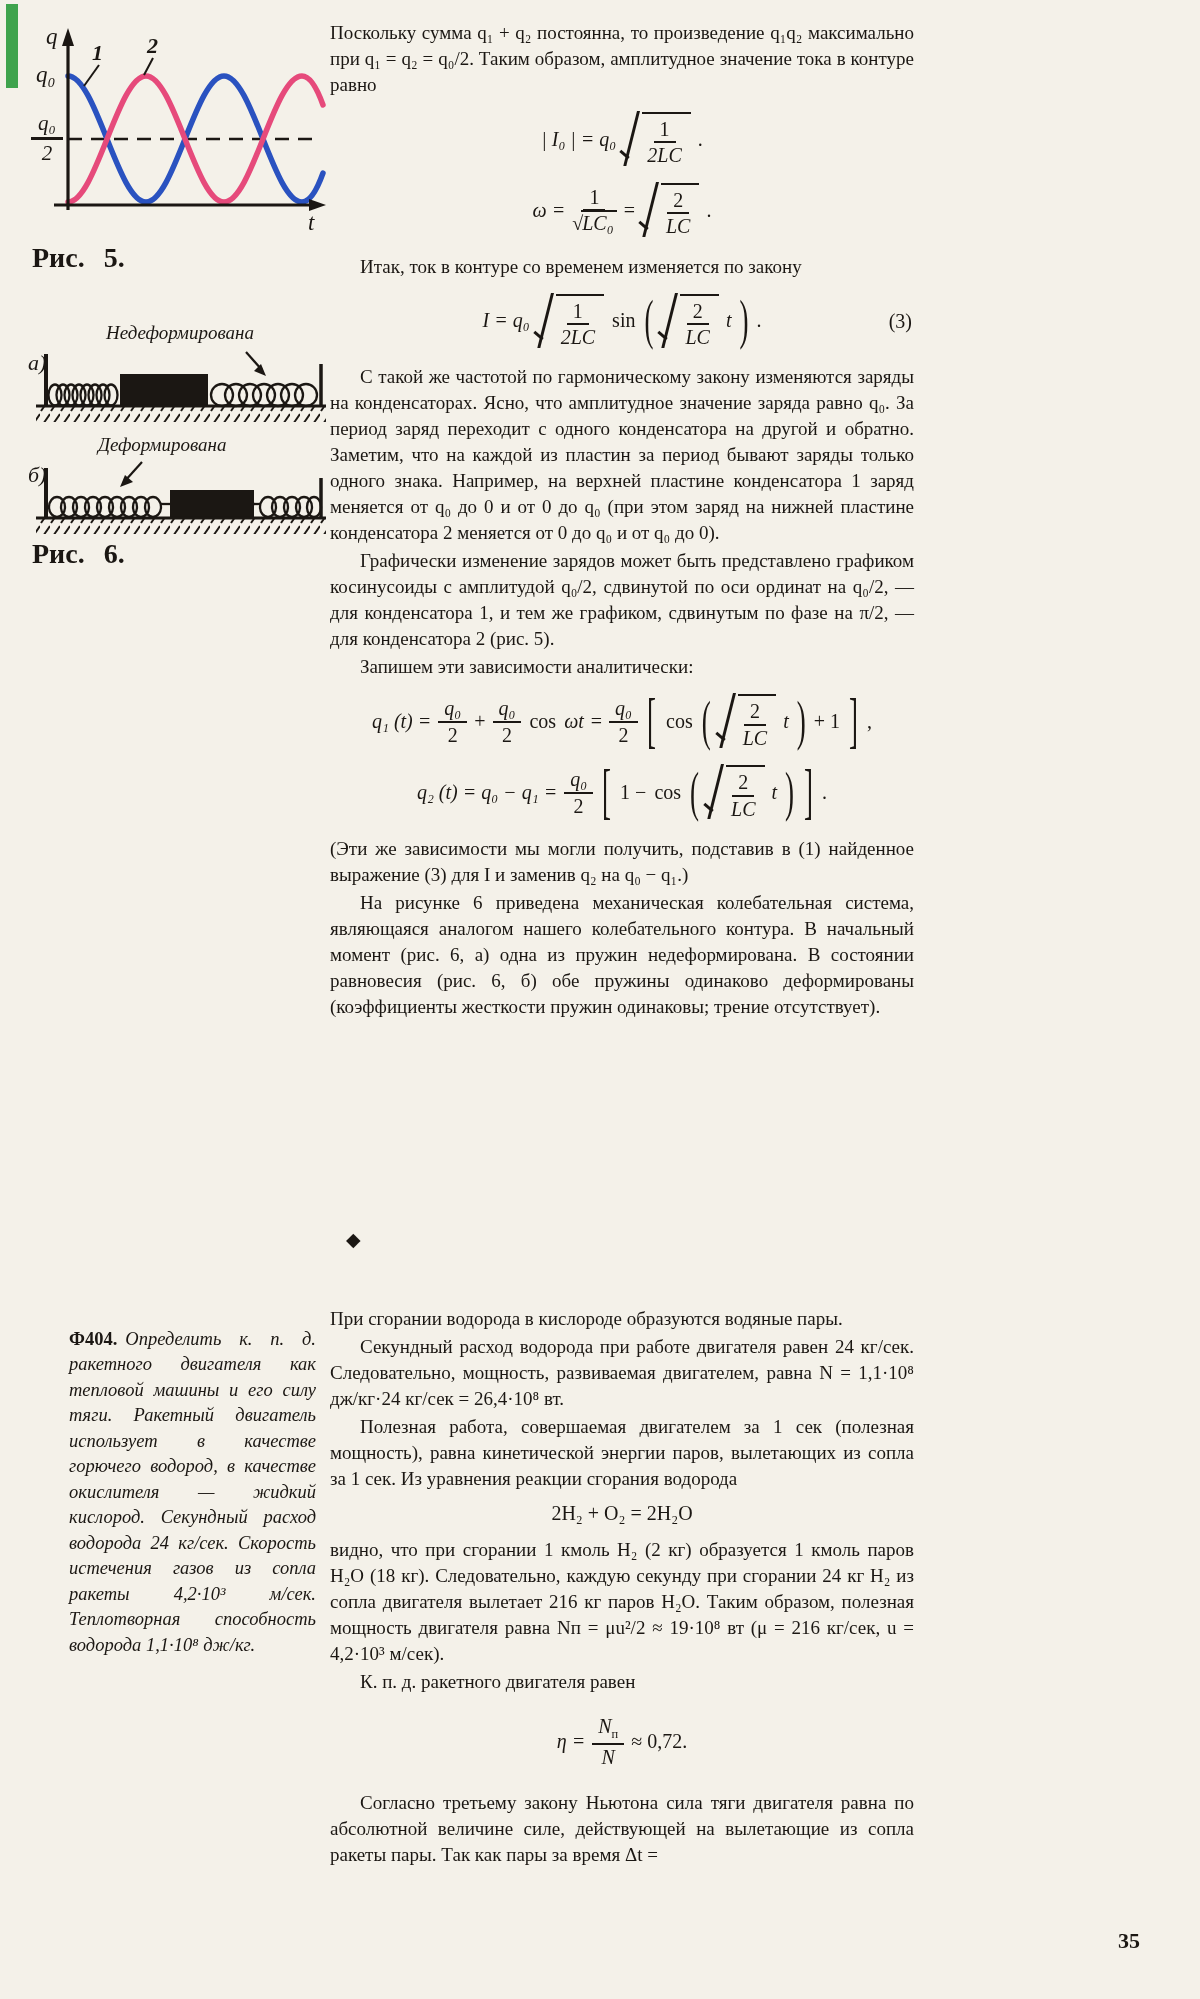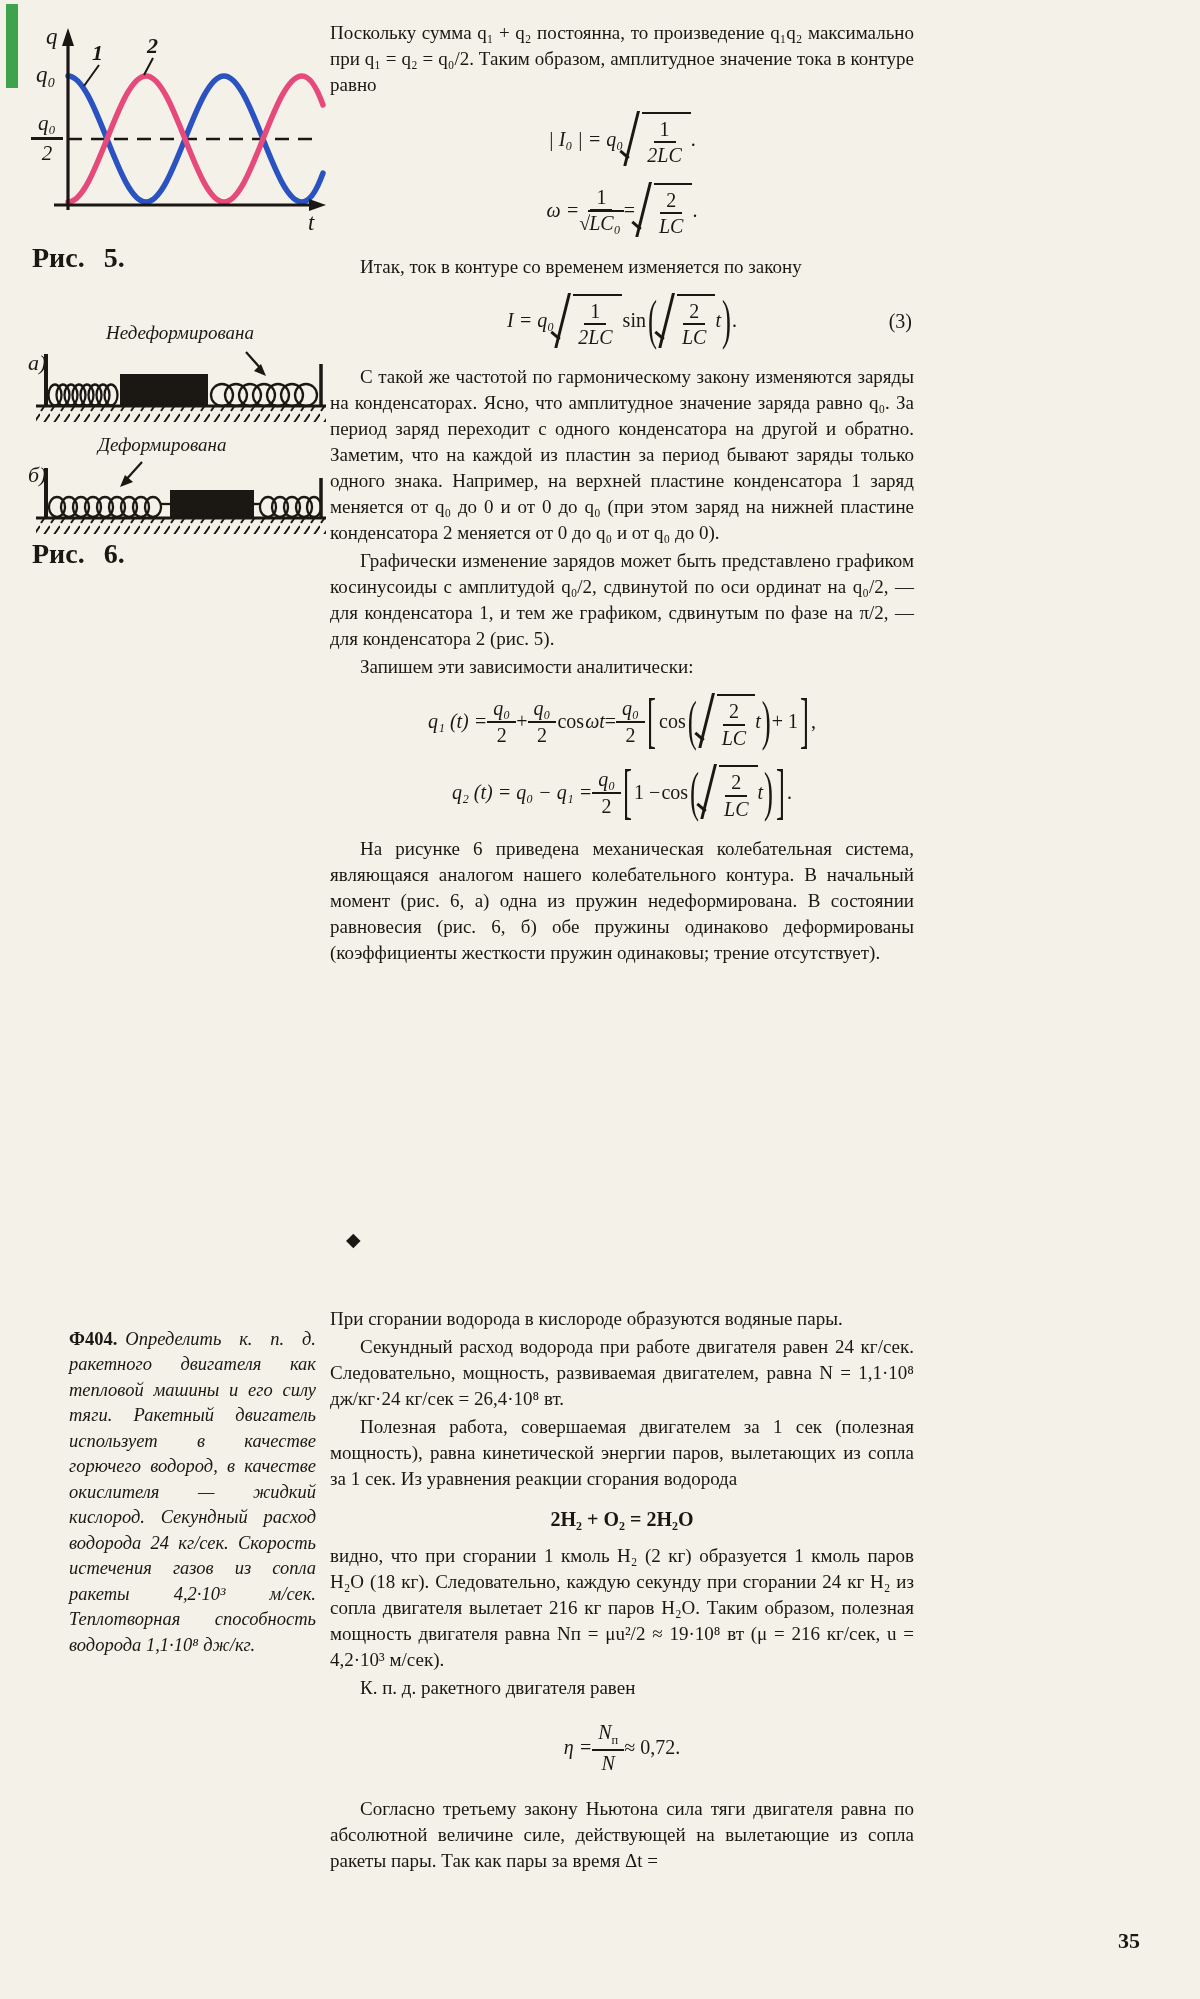--- a/index.html
+++ b/index.html
@@ -15,21 +15,21 @@
   .col-right{position:absolute;left:330px;top:20px;width:584px;}
   .col-right2{position:absolute;left:330px;top:1306px;width:584px;}
   .col-left-problem{position:absolute;left:28px;top:1308px;width:288px;}
   .para{font-size:19px;line-height:26px;text-align:justify;margin:0 0 2px 0;}
   .indent{text-indent:30px;}
   .problem-text{font-size:18.5px;line-height:25.5px;text-align:justify;margin-left:41px;}
   .problem-text .pid{font-weight:bold;font-style:normal;margin-right:8px;}
   .problem-text .ptxt{font-style:italic;}
   
   .eq{position:relative;text-align:center;margin:14px 0 16px 0;font-size:20px;font-style:italic;}
-  .erow{display:inline-flex;align-items:center;vertical-align:middle;}
+  .erow{display:inline-flex;align-items:center;gap:7px;vertical-align:middle;}
   .eqtag{position:absolute;right:2px;top:50%;transform:translateY(-50%);font-style:normal;}
   .frac{display:inline-flex;flex-direction:column;align-items:center;line-height:1.12;}
   .fn{border-bottom:2px solid #1b1713;padding:0 6px 1px 6px;}
   .fd{padding-top:1px;}
   .sqrt{display:inline-flex;align-items:stretch;}
   .rsign{position:relative;width:19px;flex:none;}
   .rsign::after{content:"";position:absolute;top:-1px;right:2px;width:3px;height:100%;
     background:#1b1713;transform:skewX(-14deg);transform-origin:100% 0;}
   .rsign::before{content:"";position:absolute;left:-4px;bottom:20%;width:11px;height:3px;
     background:#1b1713;transform:rotate(40deg);}
@@ -299,37 +299,38 @@
               <span class="fd it">LC</span>
             </span></span>
       </span>
       <span class="it">t</span>
       <span class="bigp">)</span>
       <span class="bigb">]</span>
       <span class="rm">.</span>
     </span>
   </div>
 
+  <p class="para">(Эти же зависимости мы могли получить, подставив в (1) найденное выражение (3) для I и заменив q₂ на q₀ − q₁.)</p>
   <p class="para indent">На рисунке 6 приведена механическая колебательная система, являющаяся аналогом нашего колебательного контура. В начальный момент (рис. 6, а) одна из пружин недеформирована. В состоянии равновесия (рис. 6, б) обе пружины одинаково деформированы (коэффициенты жесткости пружин одинаковы; трение отсутствует).</p>
 </div>
 
 <div class="diamond">◆</div>
 
 <div class="col-left-problem">
   <p class="problem-text">
     <span class="pid">Ф404.</span><span class="ptxt">Определить к. п. д. ракетного двигателя как тепловой машины и его силу тяги. Ракетный двигатель использует в качестве горючего водород, в качестве окислителя — жидкий кислород. Секундный расход водорода 24 кг/сек. Скорость истечения газов из сопла ракеты 4,2·10³ м/сек. Теплотворная способность водорода 1,1·10⁸ дж/кг.</span>
   </p>
 </div>
 
 <div class="col-right2">
   <p class="para">При сгорании водорода в кислороде образуются водяные пары.</p>
   <p class="para indent">Секундный расход водорода при работе двигателя равен 24 кг/сек. Следовательно, мощность, развиваемая двигателем, равна N = 1,1·10⁸ дж/кг·24 кг/сек = 26,4·10⁸ вт.</p>
   <p class="para indent">Полезная работа, совершаемая двигателем за 1 сек (полезная мощность), равна кинетической энергии паров, вылетающих из сопла за 1 сек. Из уравнения реакции сгорания водорода</p>
 
-  <div class="eq" style="font-style:normal;margin:16px 0 12px 0;font-weight:bold;">
+  <div class="eq" style="font-style:normal;margin:10px 0 12px 0;">
     <span>2H₂ + O₂ = 2H₂O</span>
   </div>
 
   <p class="para">видно, что при сгорании 1 кмоль H₂ (2 кг) образуется 1 кмоль паров H₂O (18 кг). Следовательно, каждую секунду при сгорании 24 кг H₂ из сопла двигателя вылетает 216 кг паров H₂O. Таким образом, полезная мощность двигателя равна Nп = μu²/2 ≈ 19·10⁸ вт (μ = 216 кг/сек, u = 4,2·10³ м/сек).</p>
   <p class="para indent">К. п. д. ракетного двигателя равен</p>
 
   <div class="eq" style="margin:20px 0 22px 0;">
     <span class="erow">
       <span class="it">η =</span>
       <span class="frac">

